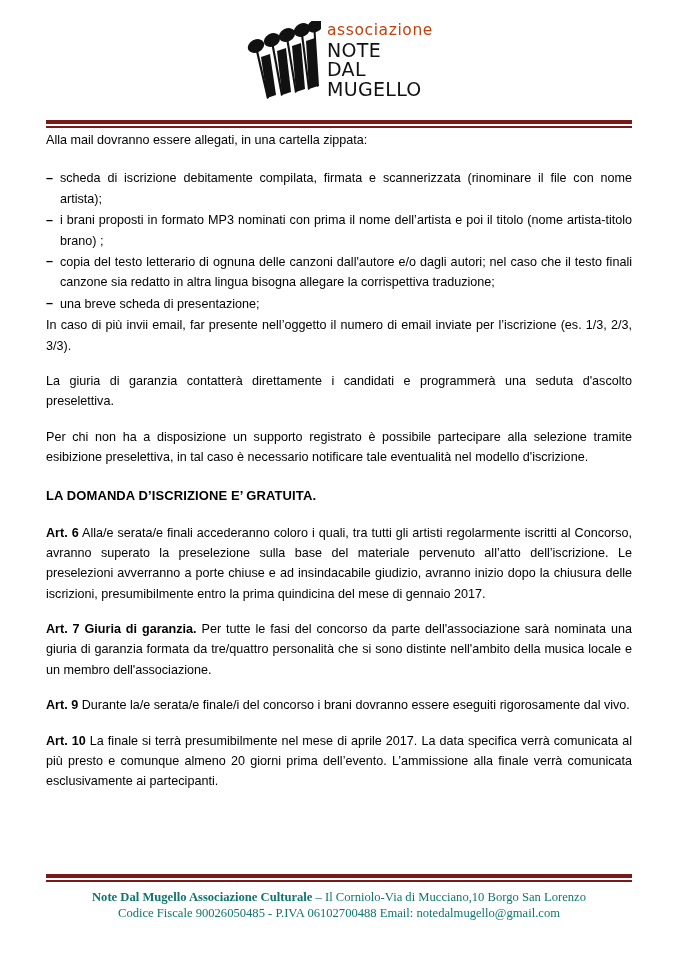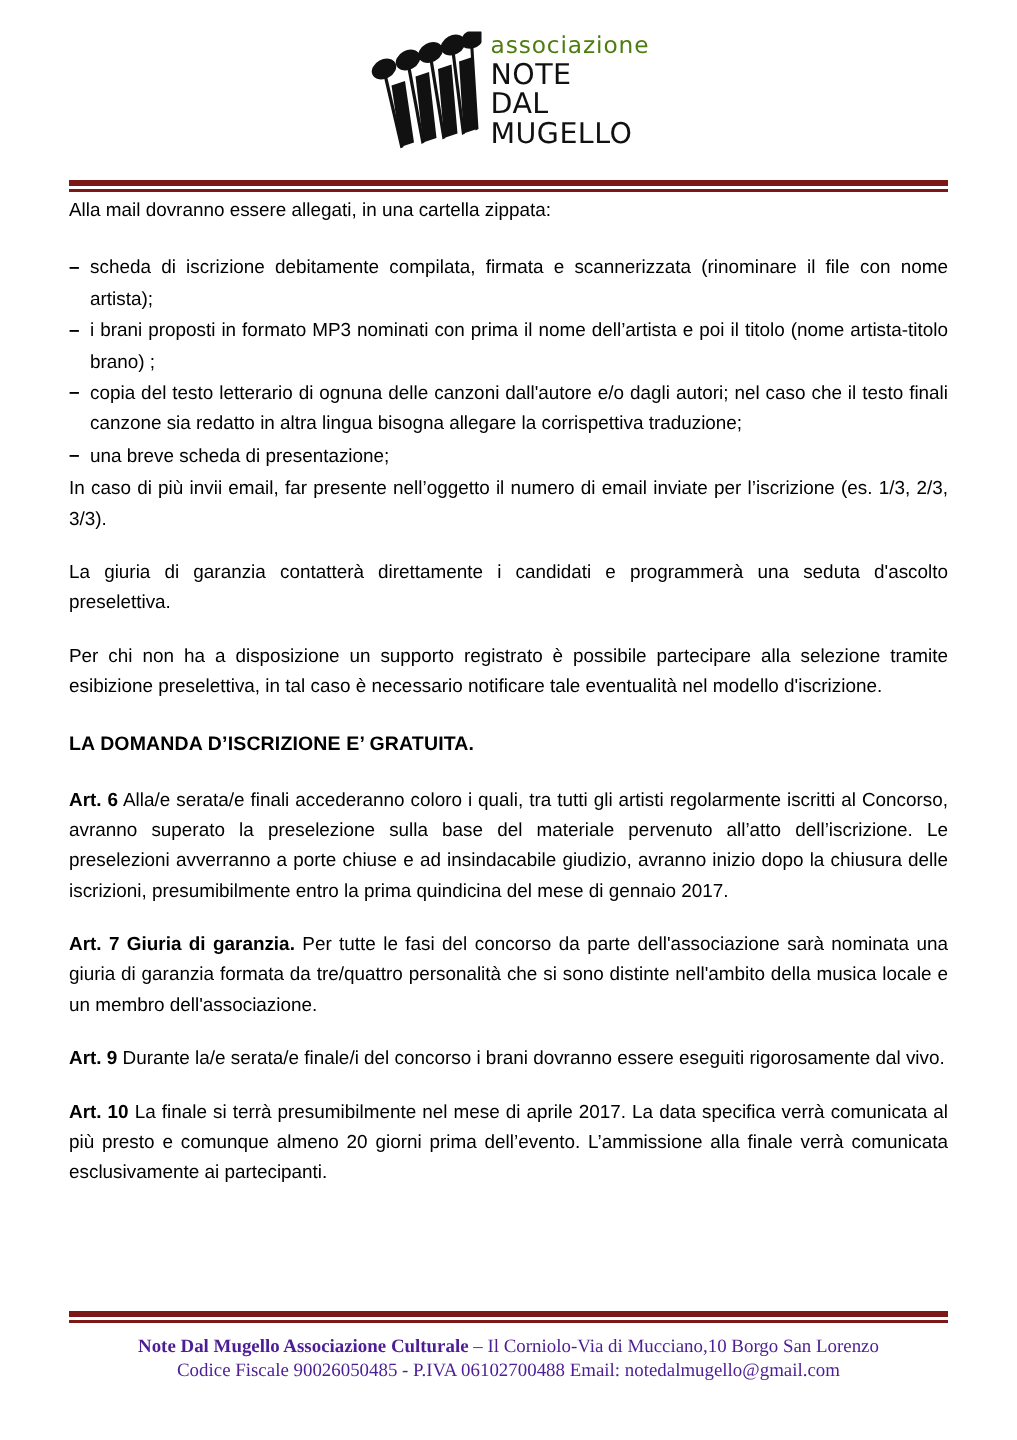--- a/index.html
+++ b/index.html
@@ -45,21 +45,21 @@
 
   .logo-words {
     display: flex;
     flex-direction: column;
     justify-content: flex-start;
     padding-top: 2px;
   }
   .logo-assoc {
     font-size: 15.5px;
     letter-spacing: 0.6px;
-    color: #4d7c0f;
+    color: #c2410c;
     line-height: 1;
     margin-bottom: 2px;
     font-family: "DejaVu Sans", sans-serif;
   }
   .logo-name {
     font-size: 19px;
     line-height: 1.03;
     letter-spacing: 0.3px;
     color: #111111;
     font-family: "DejaVu Sans", sans-serif;
@@ -138,21 +138,21 @@
     left: 0;
     right: 0;
     bottom: 38px;
   }
   .footer-text {
     text-align: center;
     font-family: "Liberation Serif", serif;
     font-size: 12.6px;
     line-height: 1.33;
     margin-top: 5px;
-    color: #4c1d95;
+    color: #0f766e;
     padding: 0 40px;
   }
   .footer-text .org { font-weight: 700; }
 </style>
 </head>
 <body>
 
 <div class="page">
 
   <div class="header">

